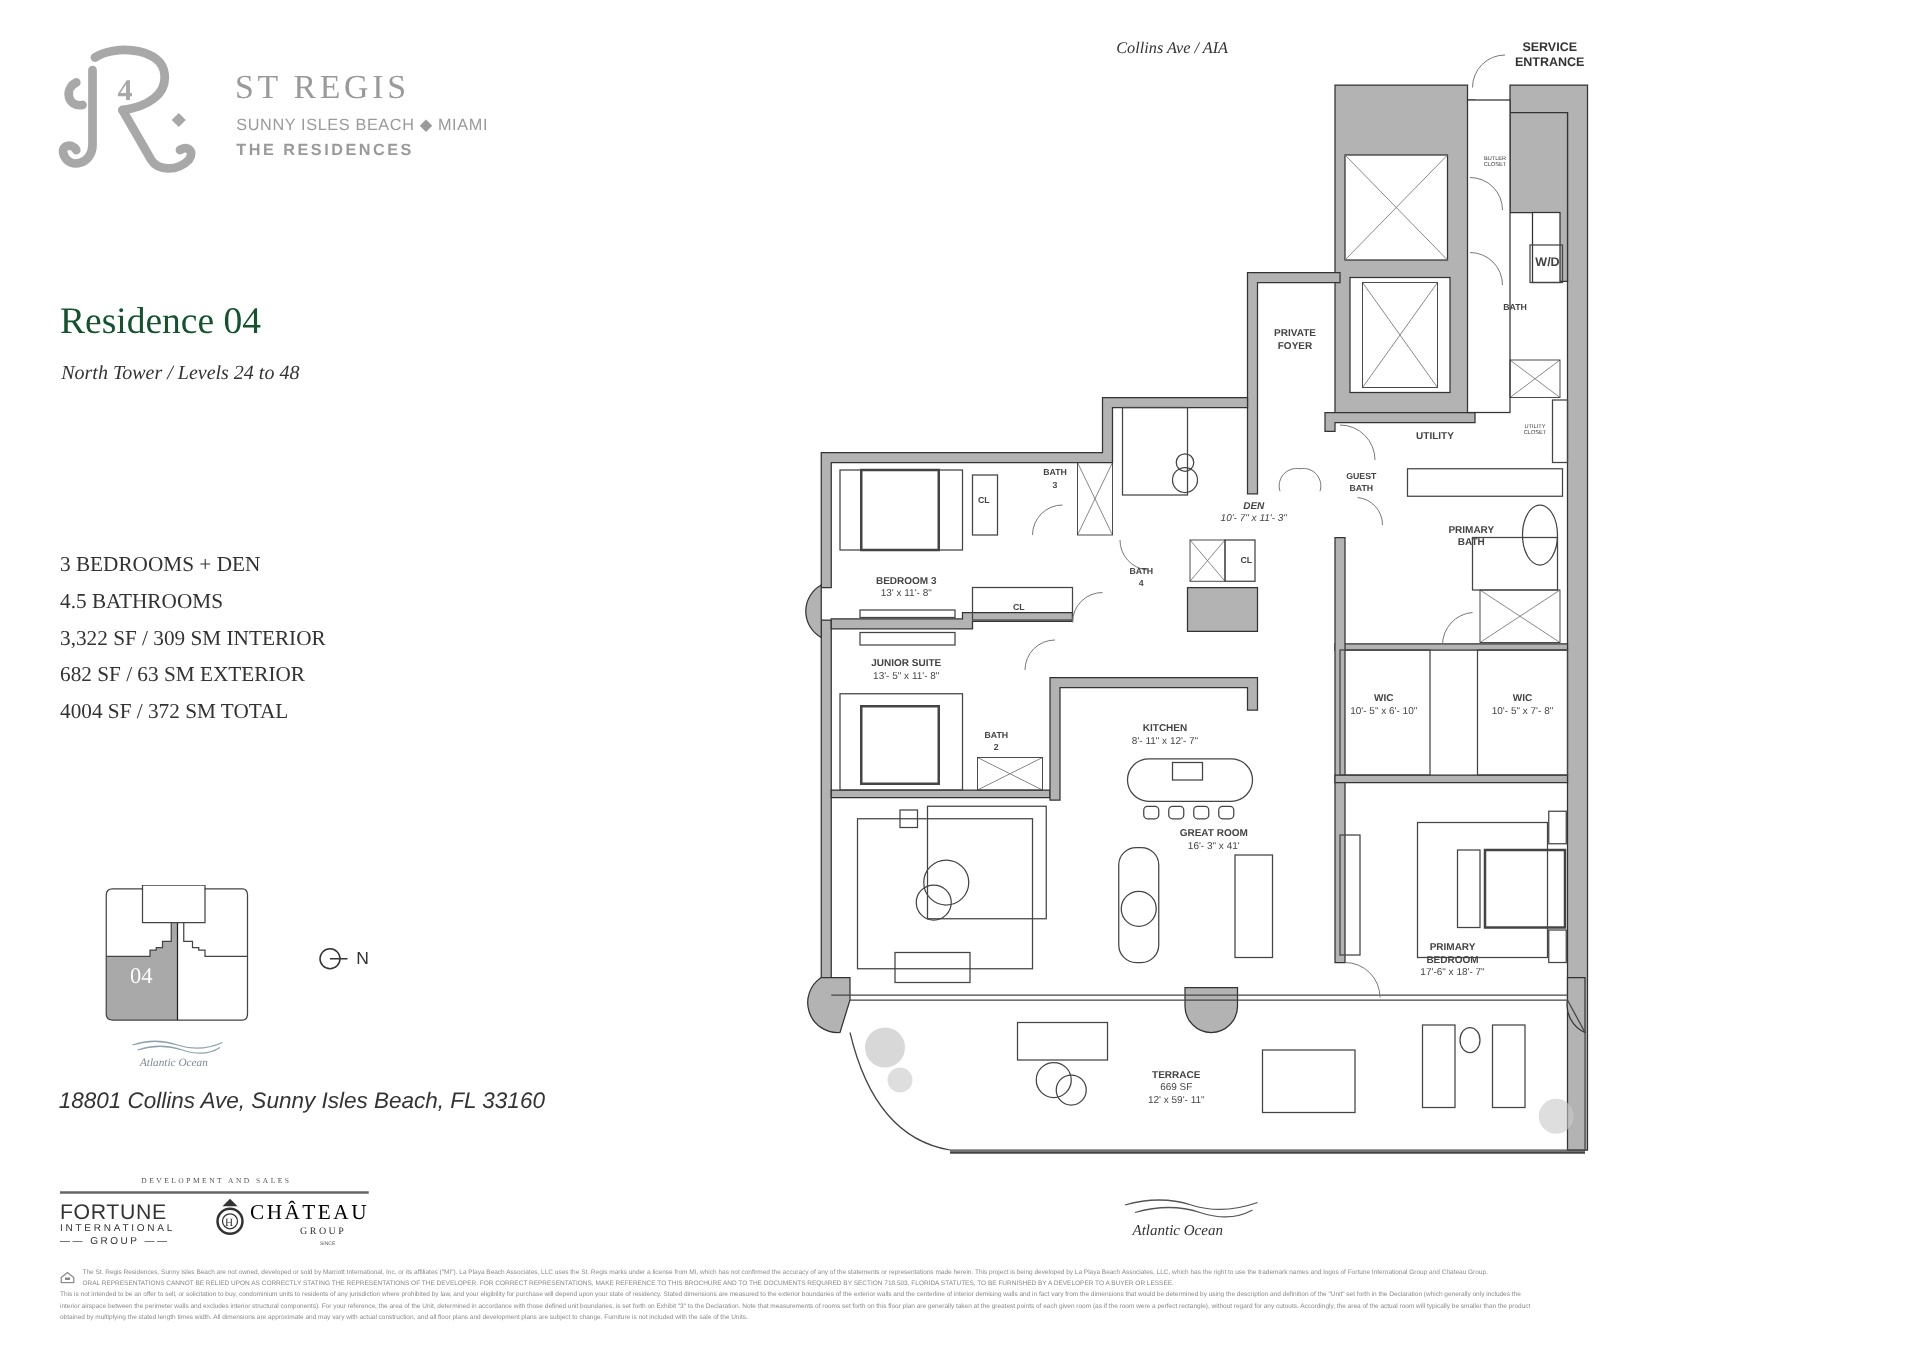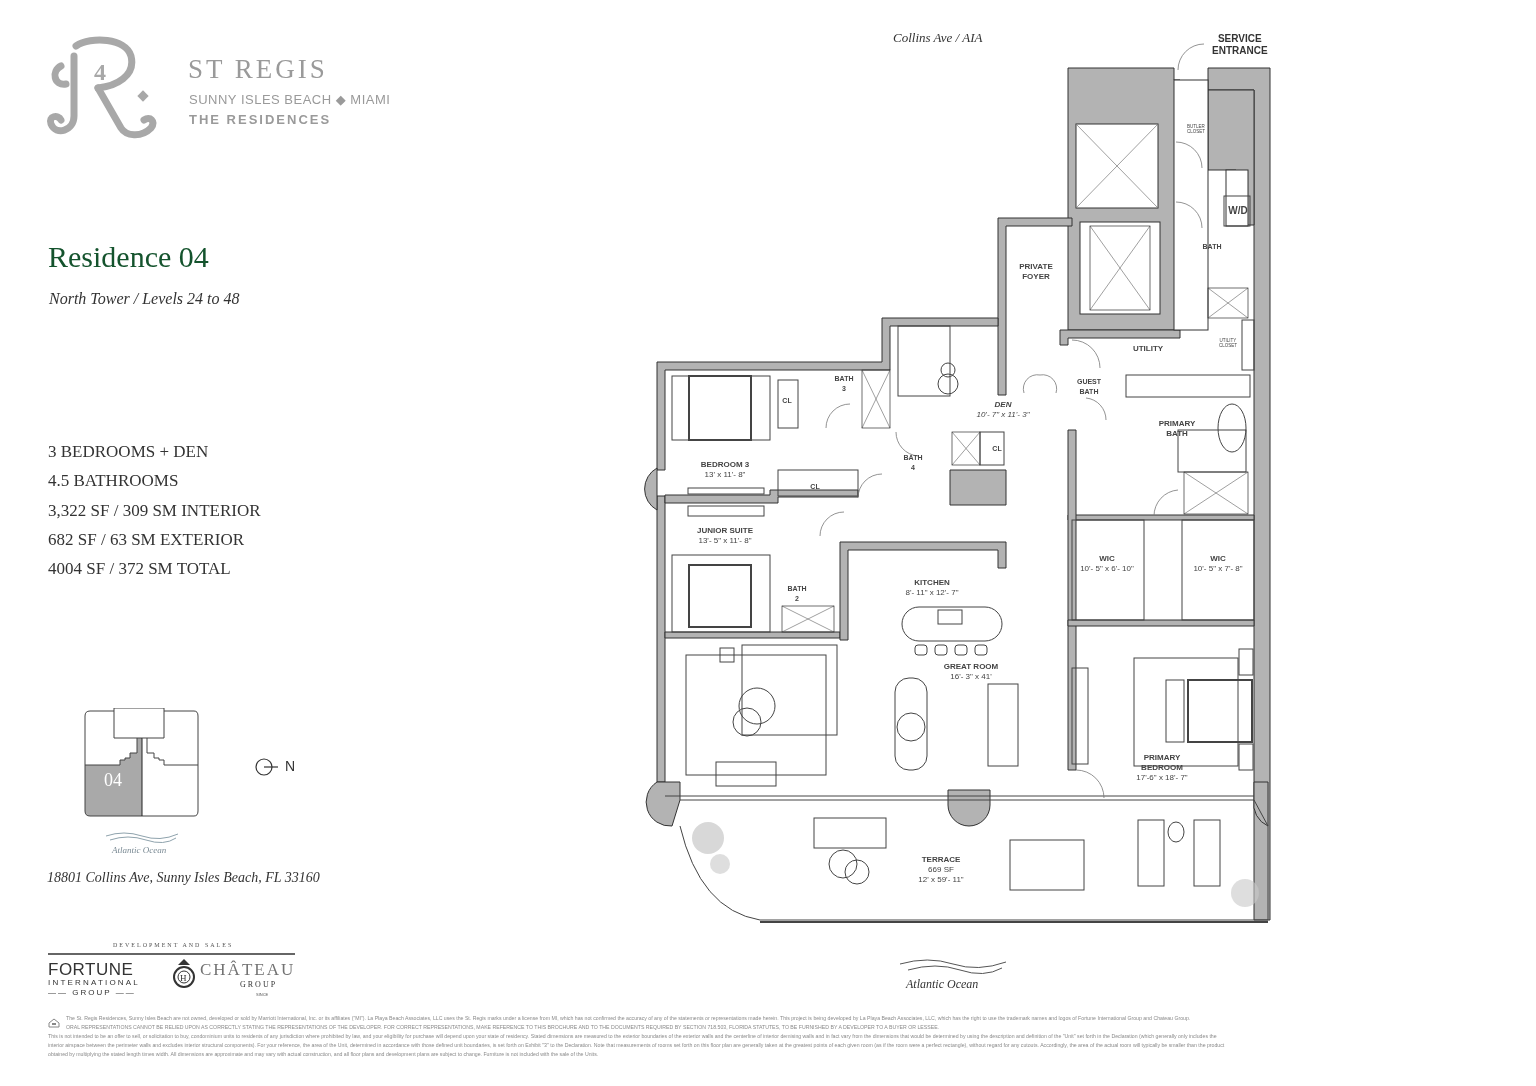--- a/index.html
+++ b/index.html
@@ -8,27 +8,27 @@
   .serif { font-family:"Liberation Serif", "DejaVu Serif", serif; }
   .logo-name { left:188px; top:54px; font-size:27px; letter-spacing:3px; color:#9a9a9a; font-family:"Liberation Serif", serif; }
   .logo-sub { left:189px; top:92px; font-size:13px; color:#9a9a9a; letter-spacing:0.5px; }
   .logo-res { left:189px; top:112px; font-size:13px; color:#9a9a9a; font-weight:bold; letter-spacing:2px; }
   .res-title { left:48px; top:240px; font-size:30px; color:#14532d; font-family:"Liberation Serif", serif; }
   .res-sub { left:49px; top:290px; font-size:16px; font-style:italic; color:#333; font-family:"Liberation Serif", serif; }
   .specs { left:48px; top:437px; font-family:"Liberation Serif", serif; font-size:17px; color:#333; line-height:29.3px; }
   .specs div { white-space:nowrap; }
   .compass-n { left:285px; top:758px; font-size:14px; color:#333; }
   .key-ocean { left:112px; top:845px; font-size:9px; font-style:italic; color:#7a8a94; font-family:"Liberation Serif", serif; }
-  .address { left:47px; top:870px; font-size:14px; font-style:italic; color:#333; font-family:Liberation Serif, serif; }
+  .address { left:47px; top:870px; font-size:18px; font-style:italic; color:#333; font-family:Liberation Sans, sans-serif; }
   .dev-label { left:113px; top:942px; font-size:6px; letter-spacing:2px; color:#555; font-family:"Liberation Serif", serif; }
   .dev-line { left:48px; top:953px; width:247px; height:2px; background:#666; }
   .fortune { left:48px; top:960px; font-size:17px; color:#333; letter-spacing:0.5px; }
   .fortune-int { left:48px; top:978px; font-size:8px; color:#333; letter-spacing:2.2px; }
   .fortune-grp { left:48px; top:988px; font-size:8px; color:#333; letter-spacing:2px; }
-  .chateau { left:200px; top:960px; font-size:17px; color:#737373; letter-spacing:2px; font-family:"Liberation Serif", serif; }
+  .chateau { left:200px; top:960px; font-size:17px; color:#000000; letter-spacing:2px; font-family:"Liberation Serif", serif; }
   .chateau-grp { left:240px; top:980px; font-size:8px; letter-spacing:2px; color:#333; font-family:"Liberation Serif", serif; }
   .chateau-since { left:256px; top:992px; font-size:4px; color:#555; }
   .street { left:893px; top:30px; font-size:13px; font-style:italic; color:#333; font-family:"Liberation Serif", serif; }
   .service { left:1212px; top:33px; font-size:10px; font-weight:bold; color:#333; text-align:center; line-height:12px; }
   .ocean-bottom { left:906px; top:977px; font-size:12px; font-style:italic; color:#333; font-family:"Liberation Serif", serif; }
   .disclaimer { left:48px; top:1014px; width:1470px; font-size:5.2px; line-height:9px; color:#8a8a8a; }
   .disclaimer div { white-space:nowrap; overflow:hidden; }
   .rlabel { position:absolute; font-size:8px; font-weight:bold; color:#444; text-align:center; line-height:10px; white-space:nowrap; transform:translateX(-50%); }
   .rdim { font-weight:normal; font-size:8px; display:block; }
   .small-label { position:absolute; font-size:4.5px; color:#444; text-align:center; line-height:5px; transform:translateX(-50%); white-space:nowrap; }

